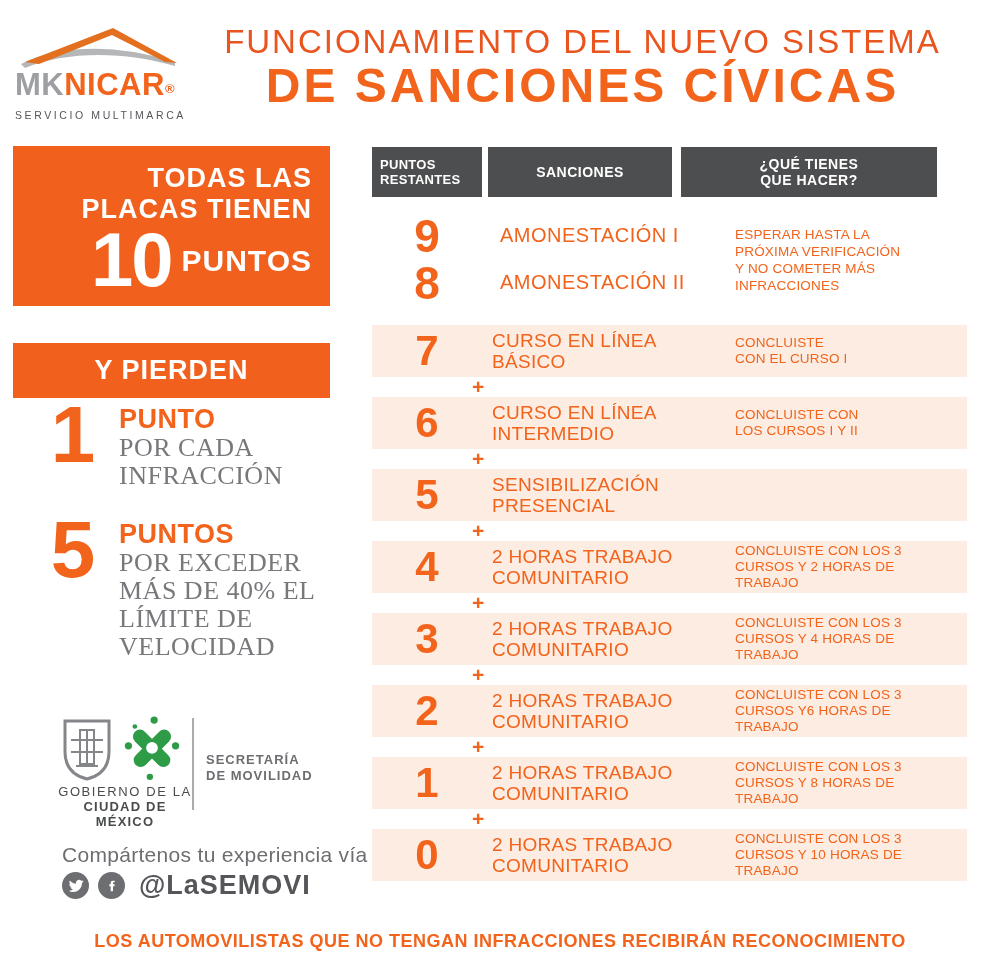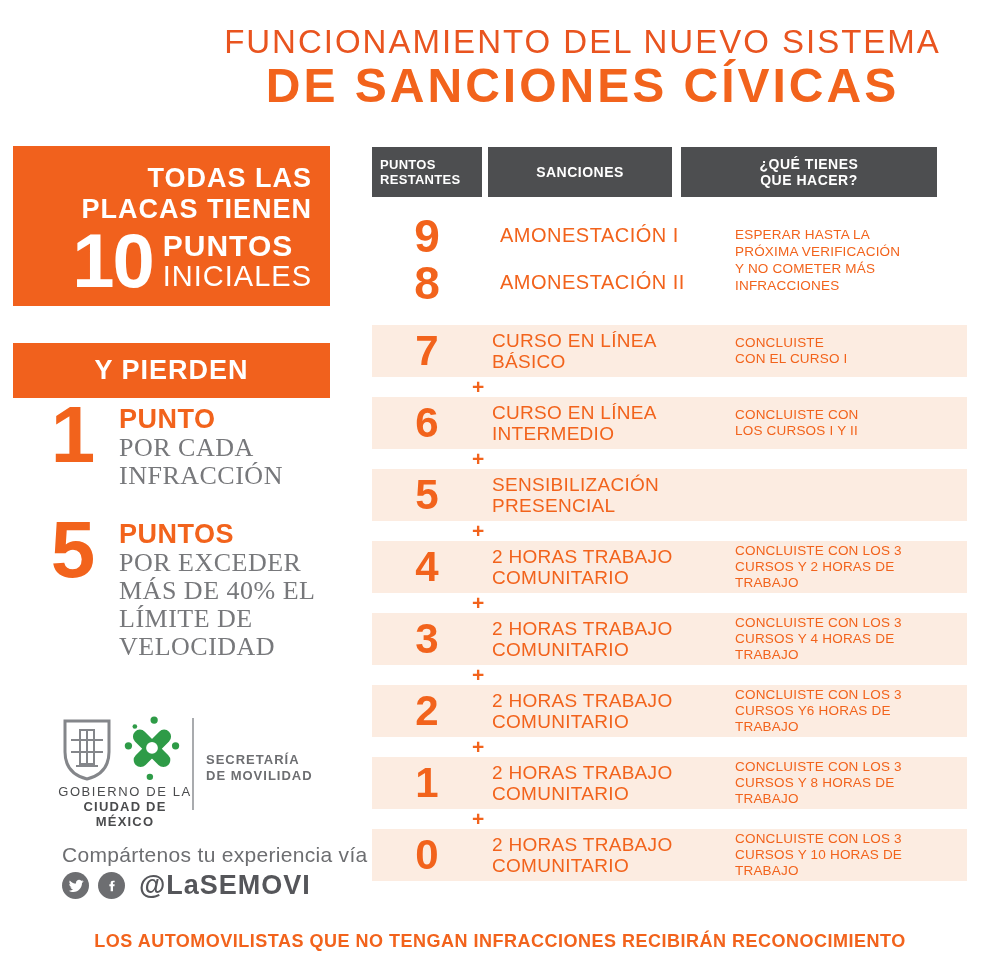--- a/index.html
+++ b/index.html
@@ -95,34 +95,41 @@
 
   
   .footer{position:absolute;left:0;right:0;top:931px;text-align:center;font-size:18px;font-weight:bold;
     color:var(--orange);letter-spacing:0.5px;}
 </style>
 </head>
 <body>
 
 <div class="canvas">
 
+  <div class="logo">
+    <svg class="logo-roof" width="158" height="46" viewBox="0 0 158 46">
+      <path d="M2 42 C40 22 100 22 156 40 L156 44 C102 28 44 30 6 46 Z" fill="#b4b6b8"></path>
+      <path d="M6 40 L94 6 L158 41 L146 40 L93 13 L20 42 Z" fill="#e2701f"></path>
+    </svg>
+    <div class="logo-word"><span class="mk">MK</span><span class="nicar">NICAR</span><span class="reg">®</span></div>
+    <div class="logo-tag">SERVICIO MULTIMARCA</div>
+  </div>
 
   <div class="title">
     <div class="title-l1">FUNCIONAMIENTO DEL NUEVO SISTEMA</div>
     <div class="title-l2">DE SANCIONES CÍVICAS</div>
   </div>
 
   <div class="intro-box">
     <div class="intro-line">TODAS LAS</div>
     <div class="intro-line">PLACAS TIENEN</div>
     <div class="intro-numrow">
       <div class="intro-ten">10</div>
       <div class="intro-stack">
         <div class="intro-bold">PUNTOS</div>
-        <div class="intro-light">INICIALES</div>
       </div>
     </div>
   </div>
 
   <div class="lose-box">Y PIERDEN</div>
 
   <div class="penalty penalty-1">
     <div class="pen-num">1</div>
     <div class="pen-body">
       <div class="pen-bold">PUNTO</div>

